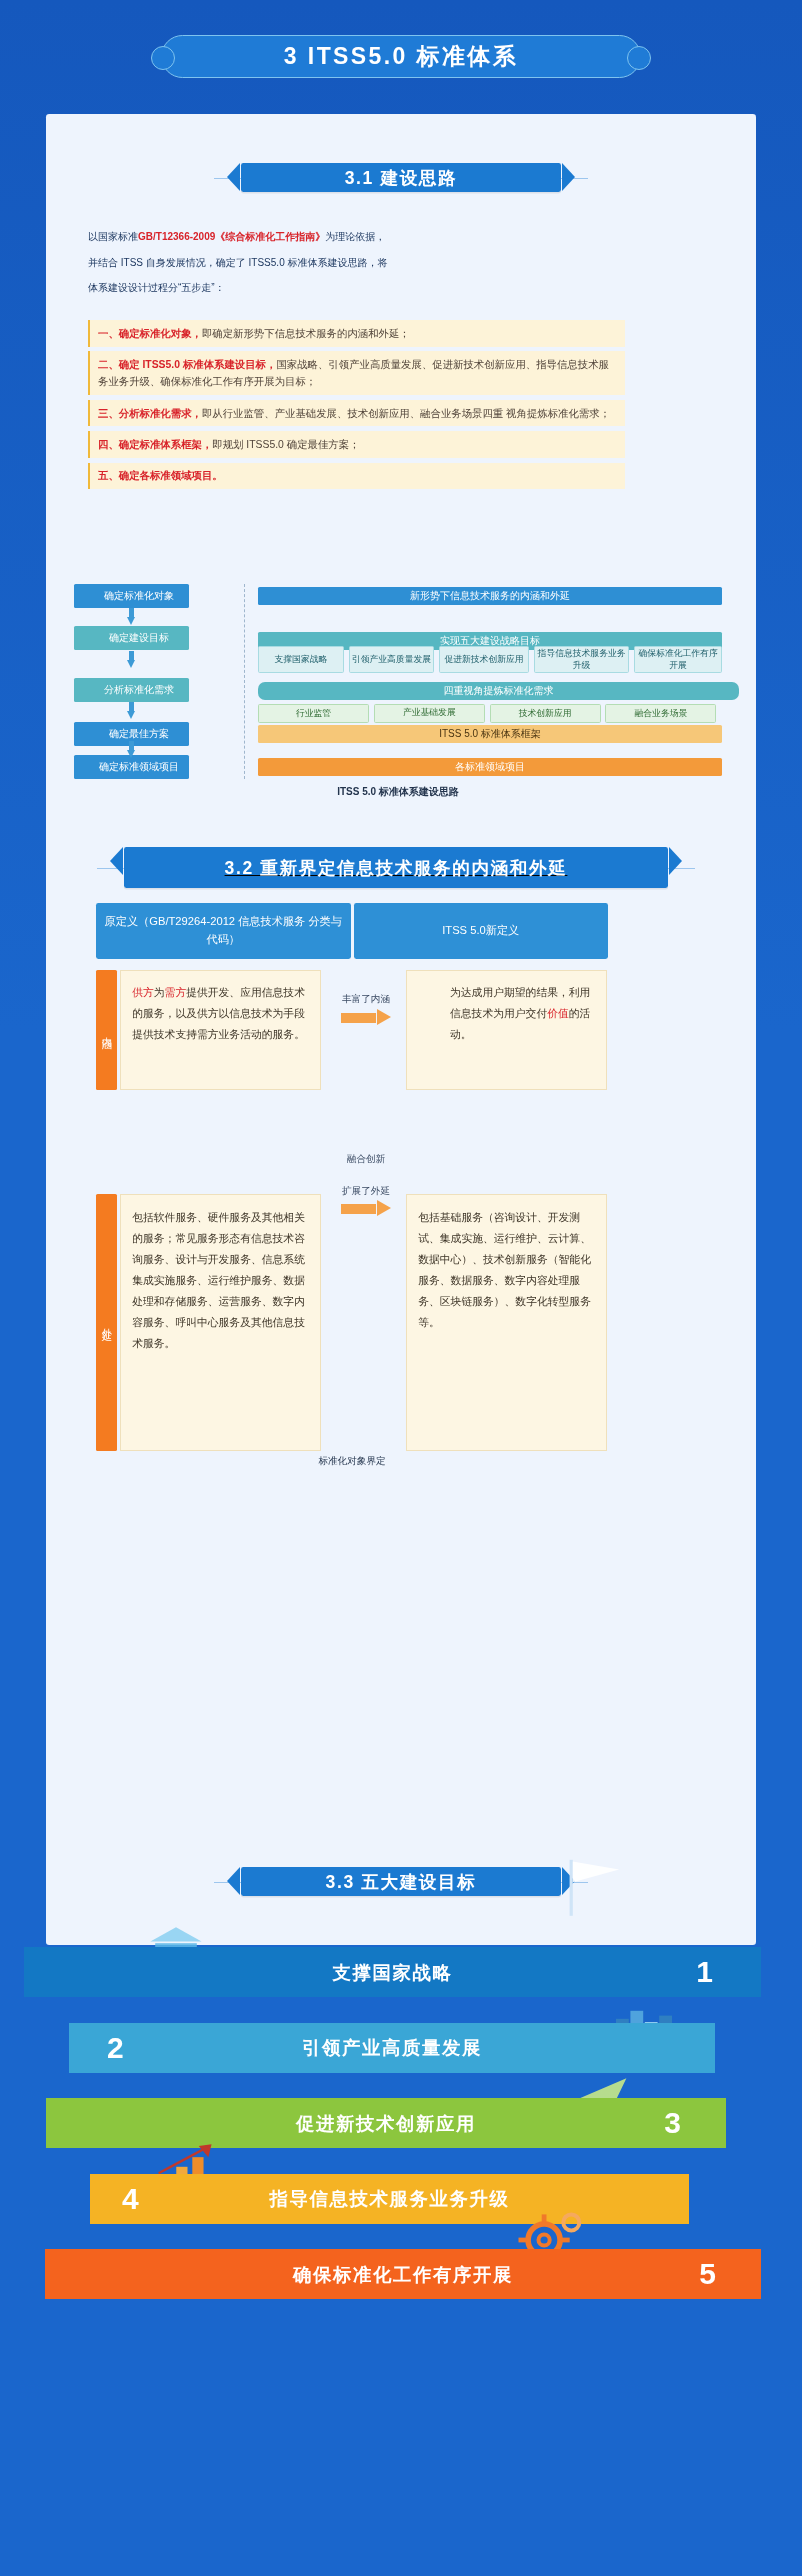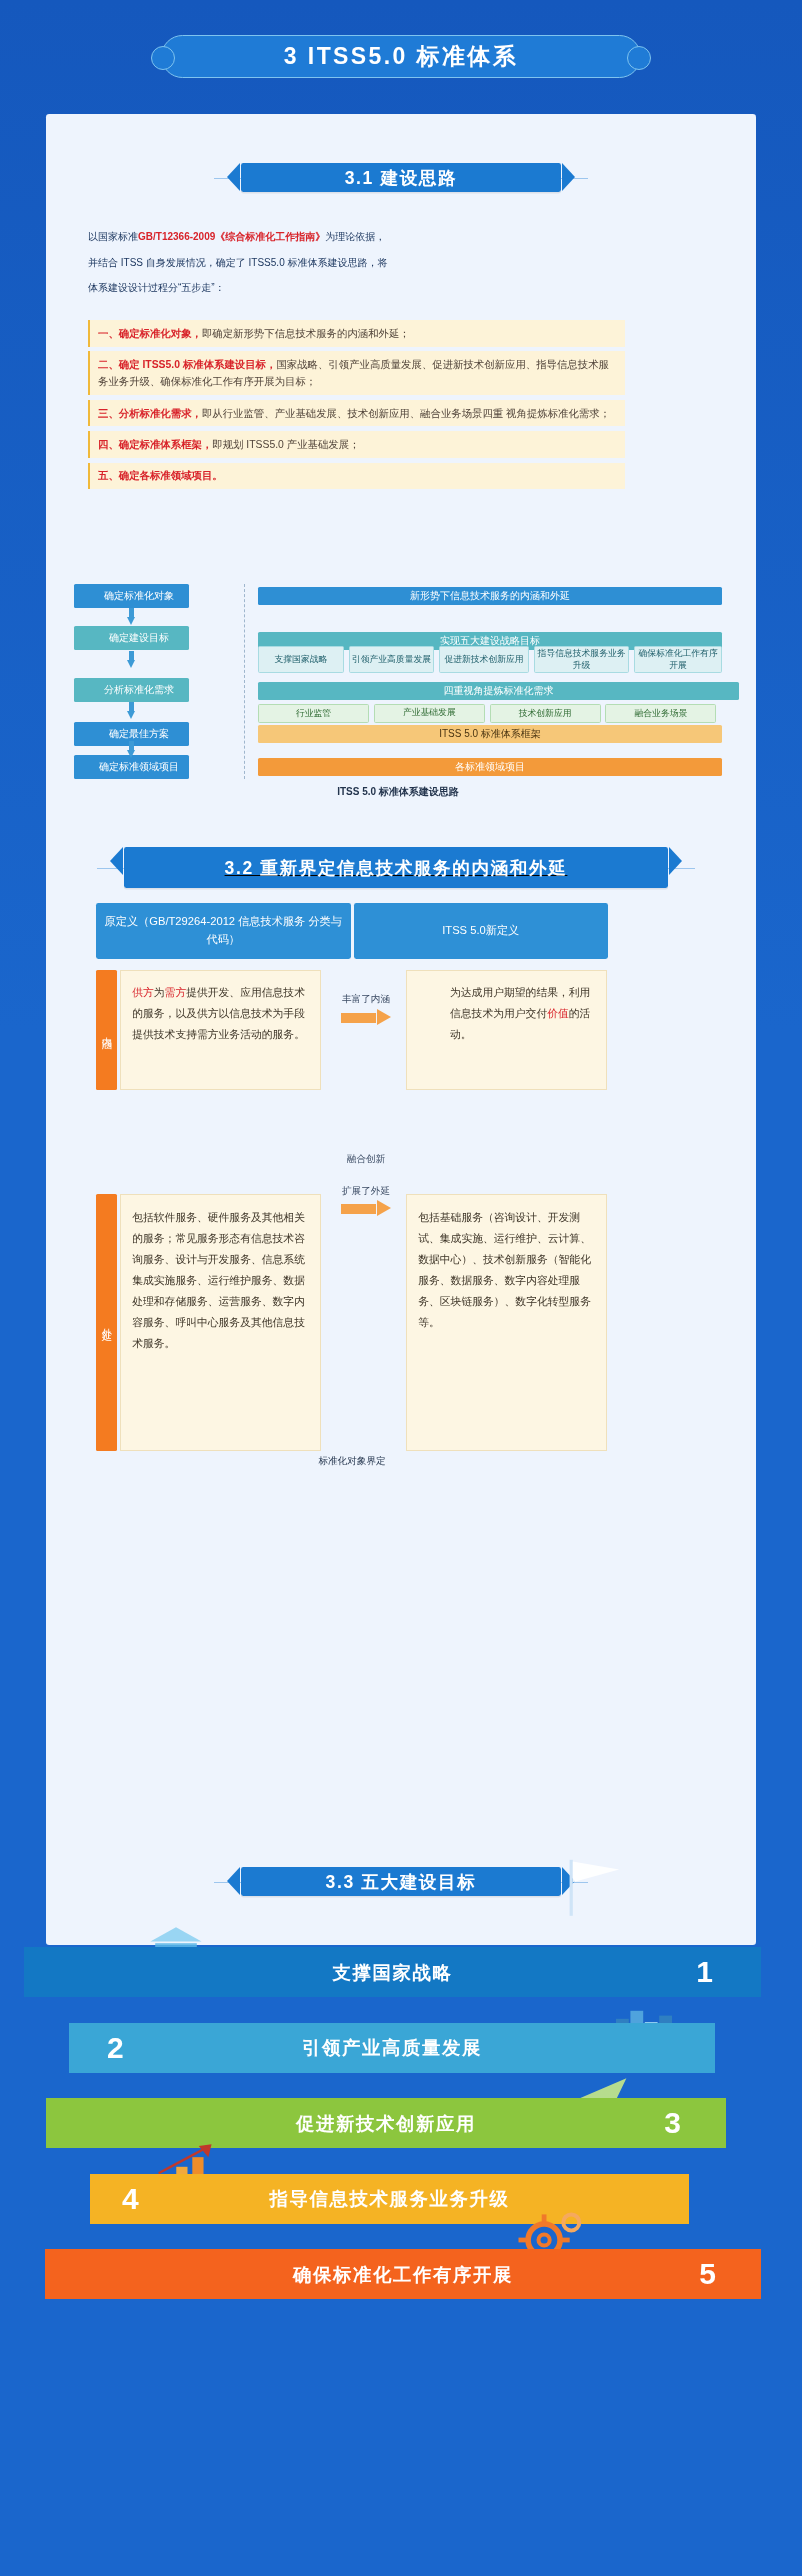--- a/index.html
+++ b/index.html
@@ -277,21 +277,21 @@
     <div class="step-row">
       <b>一、确定标准化对象，</b><span>即确定新形势下信息技术服务的内涵和外延；</span>
     </div>
     <div class="step-row">
       <b>二、确定 ITSS5.0 标准体系建设目标，</b><span>国家战略、引领产业高质量发展、促进新技术创新应用、指导信息技术服务业务升级、确保标准化工作有序开展为目标；</span>
     </div>
     <div class="step-row">
       <b>三、分析标准化需求，</b><span>即从行业监管、产业基础发展、技术创新应用、融合业务场景四重 视角提炼标准化需求；</span>
     </div>
     <div class="step-row">
-      <b>四、确定标准体系框架，</b><span>即规划 ITSS5.0 产业基础发展；</span>
+      <b>四、确定标准体系框架，</b><span>即规划 ITSS5.0 确定最佳方案；</span>
     </div>
     <div class="step-row">
       <b>五、确定各标准领域项目。</b><span></span>
     </div>
   </div>
 
   <div class="flow">
     <div class="divider"></div>
 
     <div class="lbl" style="left:0; top:0;">确定标准化对象</div>
@@ -309,21 +309,21 @@
 
     <div class="rbar" style="left:184px; top:40px; width:464px; background:#57b7c2;margin-top:8px;">实现五大建设战略目标</div>
     <div class="rbox-group" style="left:184px; top:62px; width:464px;">
       <div class="rbox" style="width:86px; height:27px;">支撑国家战略</div>
       <div class="rbox" style="width:86px; height:27px;">引领产业高质量发展</div>
       <div class="rbox" style="width:90px; height:27px;">促进新技术创新应用</div>
       <div class="rbox" style="width:96px; height:27px;">指导信息技术服务业务升级</div>
       <div class="rbox" style="width:88px; height:27px;">确保标准化工作有序开展</div>
     </div>
 
-    <div class="rbar" style="left:184px; top:98px; width:481px; background:#57b7c2;">四重视角提炼标准化需求</div>
+    <div class="rbar" style="left:184px; top:98px; width:481px; background:#57b7c2;border-radius:7px;">四重视角提炼标准化需求</div>
     <div class="rbox-group" style="left:184px; top:120px; width:464px;">
       <div class="rbox green" style="width:111px; height:19px;">行业监管</div>
       <div class="rbox green" style="width:111px; height:19px;font-family:Liberation Mono, monospace;">产业基础发展</div>
       <div class="rbox green" style="width:111px; height:19px;">技术创新应用</div>
       <div class="rbox green" style="width:111px; height:19px;">融合业务场景</div>
     </div>
 
     <div class="rbar" style="left:184px; top:141px; width:464px; background:#f6c778; color:#4a3512;">ITSS 5.0 标准体系框架</div>
 
     <div class="rbar" style="left:184px; top:174px; width:464px; background:#f39a3a;">各标准领域项目</div>

